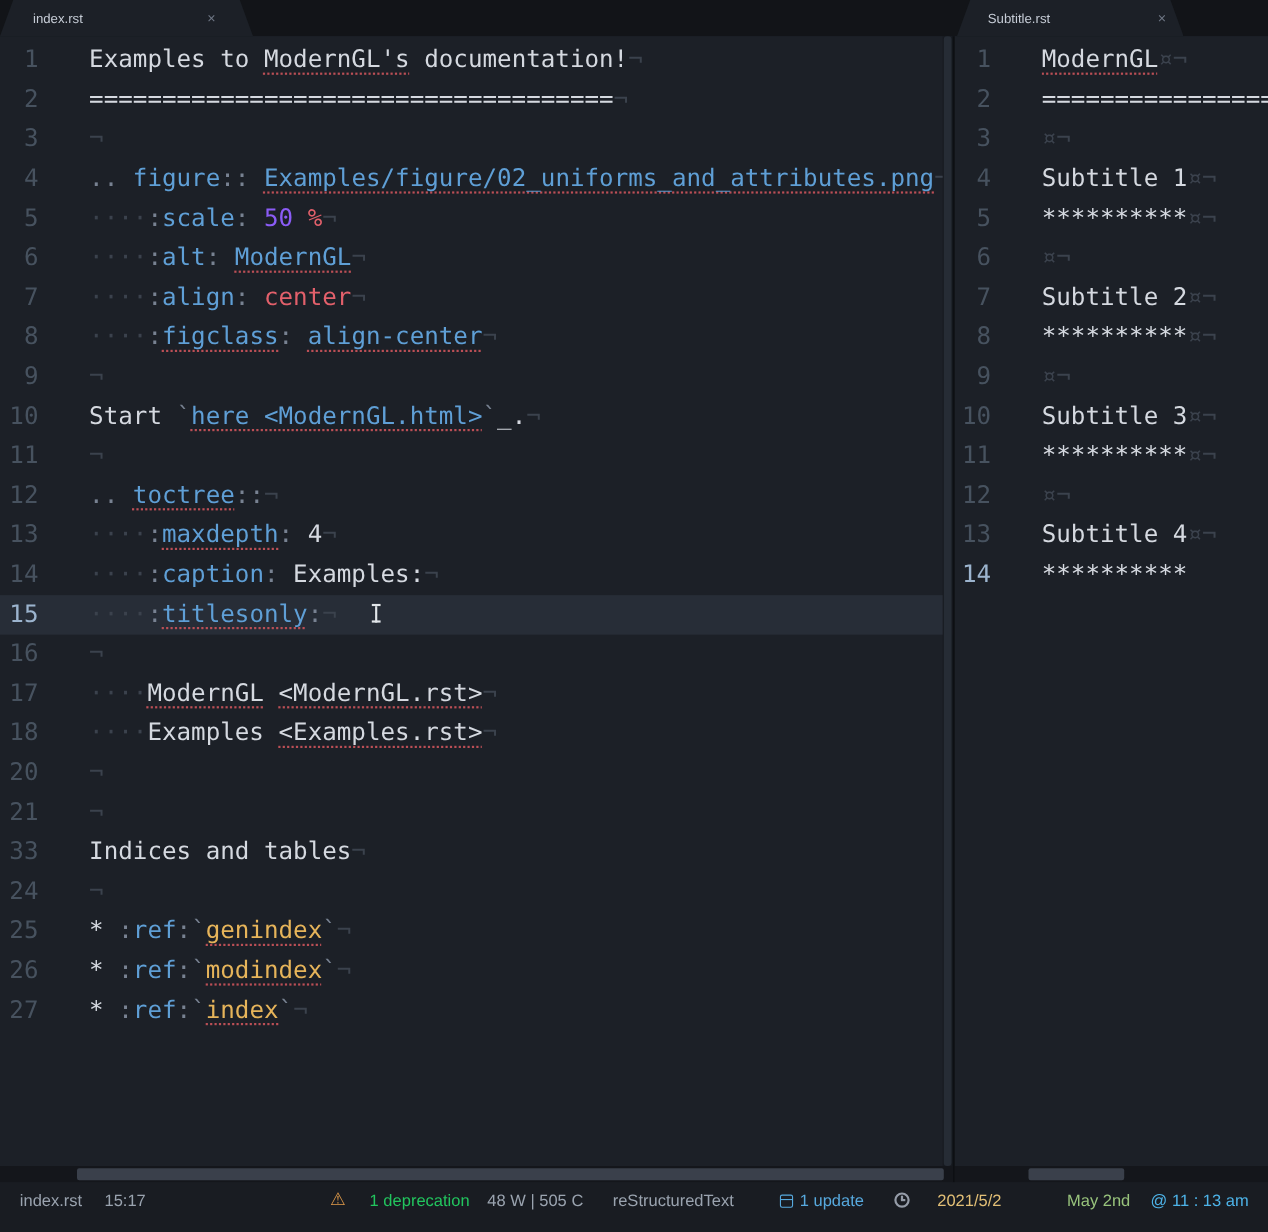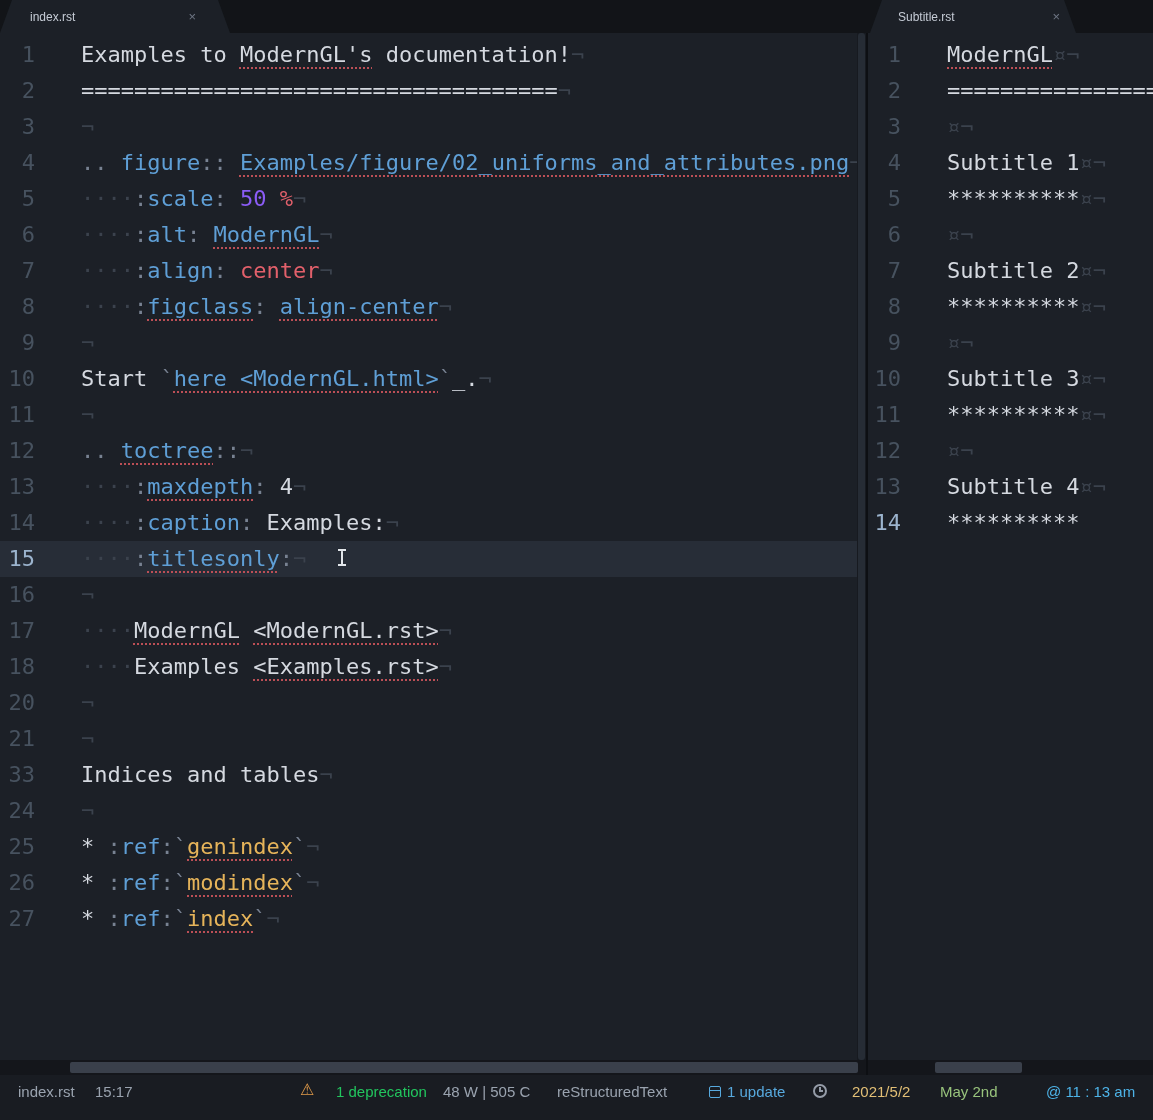--- a/index.html
+++ b/index.html
@@ -54,21 +54,21 @@
           font-family:"Liberation Sans",sans-serif;font-size:15px;color:#9aa3af}
   .status .s{position:absolute;top:8px;white-space:nowrap}
   .i-file{left:18px}
   .i-pos{left:95px}
   .i-warn{left:300px;top:5px !important;color:#e09a4a;font-size:16px}
   .i-dep{left:336px;color:#22c55e}
   .i-count{left:443px}
   .i-syn{left:557px}
   .i-upd{left:727px;color:#57a9de}
   .i-date1{left:852px;color:#e2bf76}
-  .i-date2{left:940px;color:#98c37c}
+  .i-date2{left:970px;color:#98c37c}
   .i-time{left:1046px;color:#4db3e8}
   .i-upd-icon{left:709px;top:11px !important;width:12px;height:12px;border:1px solid #57a9de;border-radius:2px}
   .i-upd-icon::after{content:'';position:absolute;left:0;right:0;top:3px;height:1px;background:#57a9de}
   .i-clock{left:813px;top:9px !important;width:14px;height:14px;border:2px solid #959ca8;border-radius:50%}
   .i-clock::before{content:'';position:absolute;left:4px;top:1px;width:2px;height:4px;background:#959ca8}
   .i-clock::after{content:'';position:absolute;left:4px;top:4px;width:4px;height:2px;background:#959ca8}
 
   
   .ibeam{position:absolute;left:336px;top:549px;width:12px;height:19px;pointer-events:none}
   .ibeam::before{content:'';position:absolute;left:5px;top:1px;width:2px;height:16px;background:#e2e6ea;box-shadow:0 0 1px #14161a}

